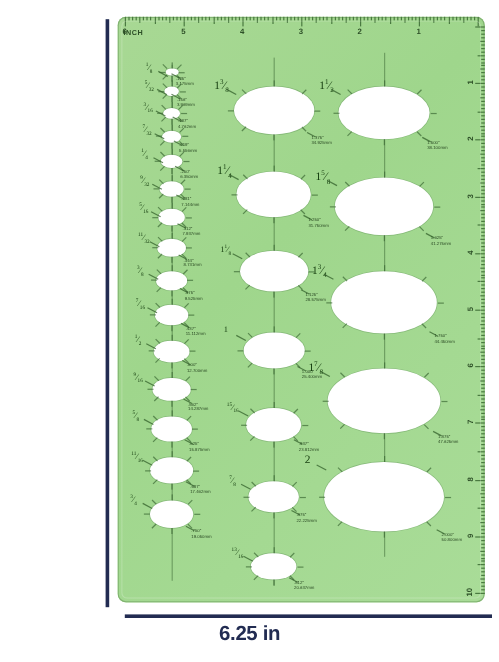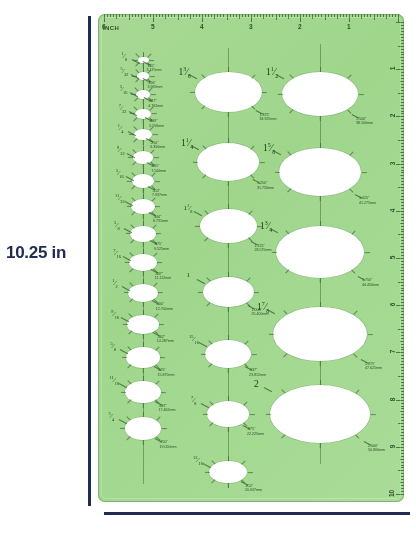--- a/index.html
+++ b/index.html
@@ -56,23 +56,23 @@
   #brand .l1{font-size:8.2px;font-weight:bold;color:#14320f;letter-spacing:.5px;}
   #brand .l2{font-size:8.2px;font-weight:bold;color:#14320f;letter-spacing:.5px;margin-top:5px;}
   #brand .l3{font-size:8.2px;font-weight:bold;color:#14320f;letter-spacing:1.4px;margin-top:9px;}
 </style>
 </head>
 <body>
 
 <div id="stage">
 
   <div class="dim-line-v"></div>
-  <div class="dim-label" id="height-label">10.25 in</div>
 
   <div class="dim-line-h"></div>
+  <div class="dim-label" id="width-label">6.25 in</div>
 
   <div id="template">
 
     <div class="ruler-top" id="ruler-top">
         <div class="tick" style="left: 300px; top: 0px; width: 0.7px; height: 8px;"></div>
         <div class="tick" style="left: 296.938px; top: 0px; width: 0.7px; height: 3px;"></div>
         <div class="tick" style="left: 293.875px; top: 0px; width: 0.7px; height: 3px;"></div>
         <div class="tick" style="left: 290.812px; top: 0px; width: 0.7px; height: 3px;"></div>
         <div class="tick" style="left: 287.75px; top: 0px; width: 0.7px; height: 4.5px;"></div>
         <div class="tick" style="left: 284.688px; top: 0px; width: 0.7px; height: 3px;"></div>

